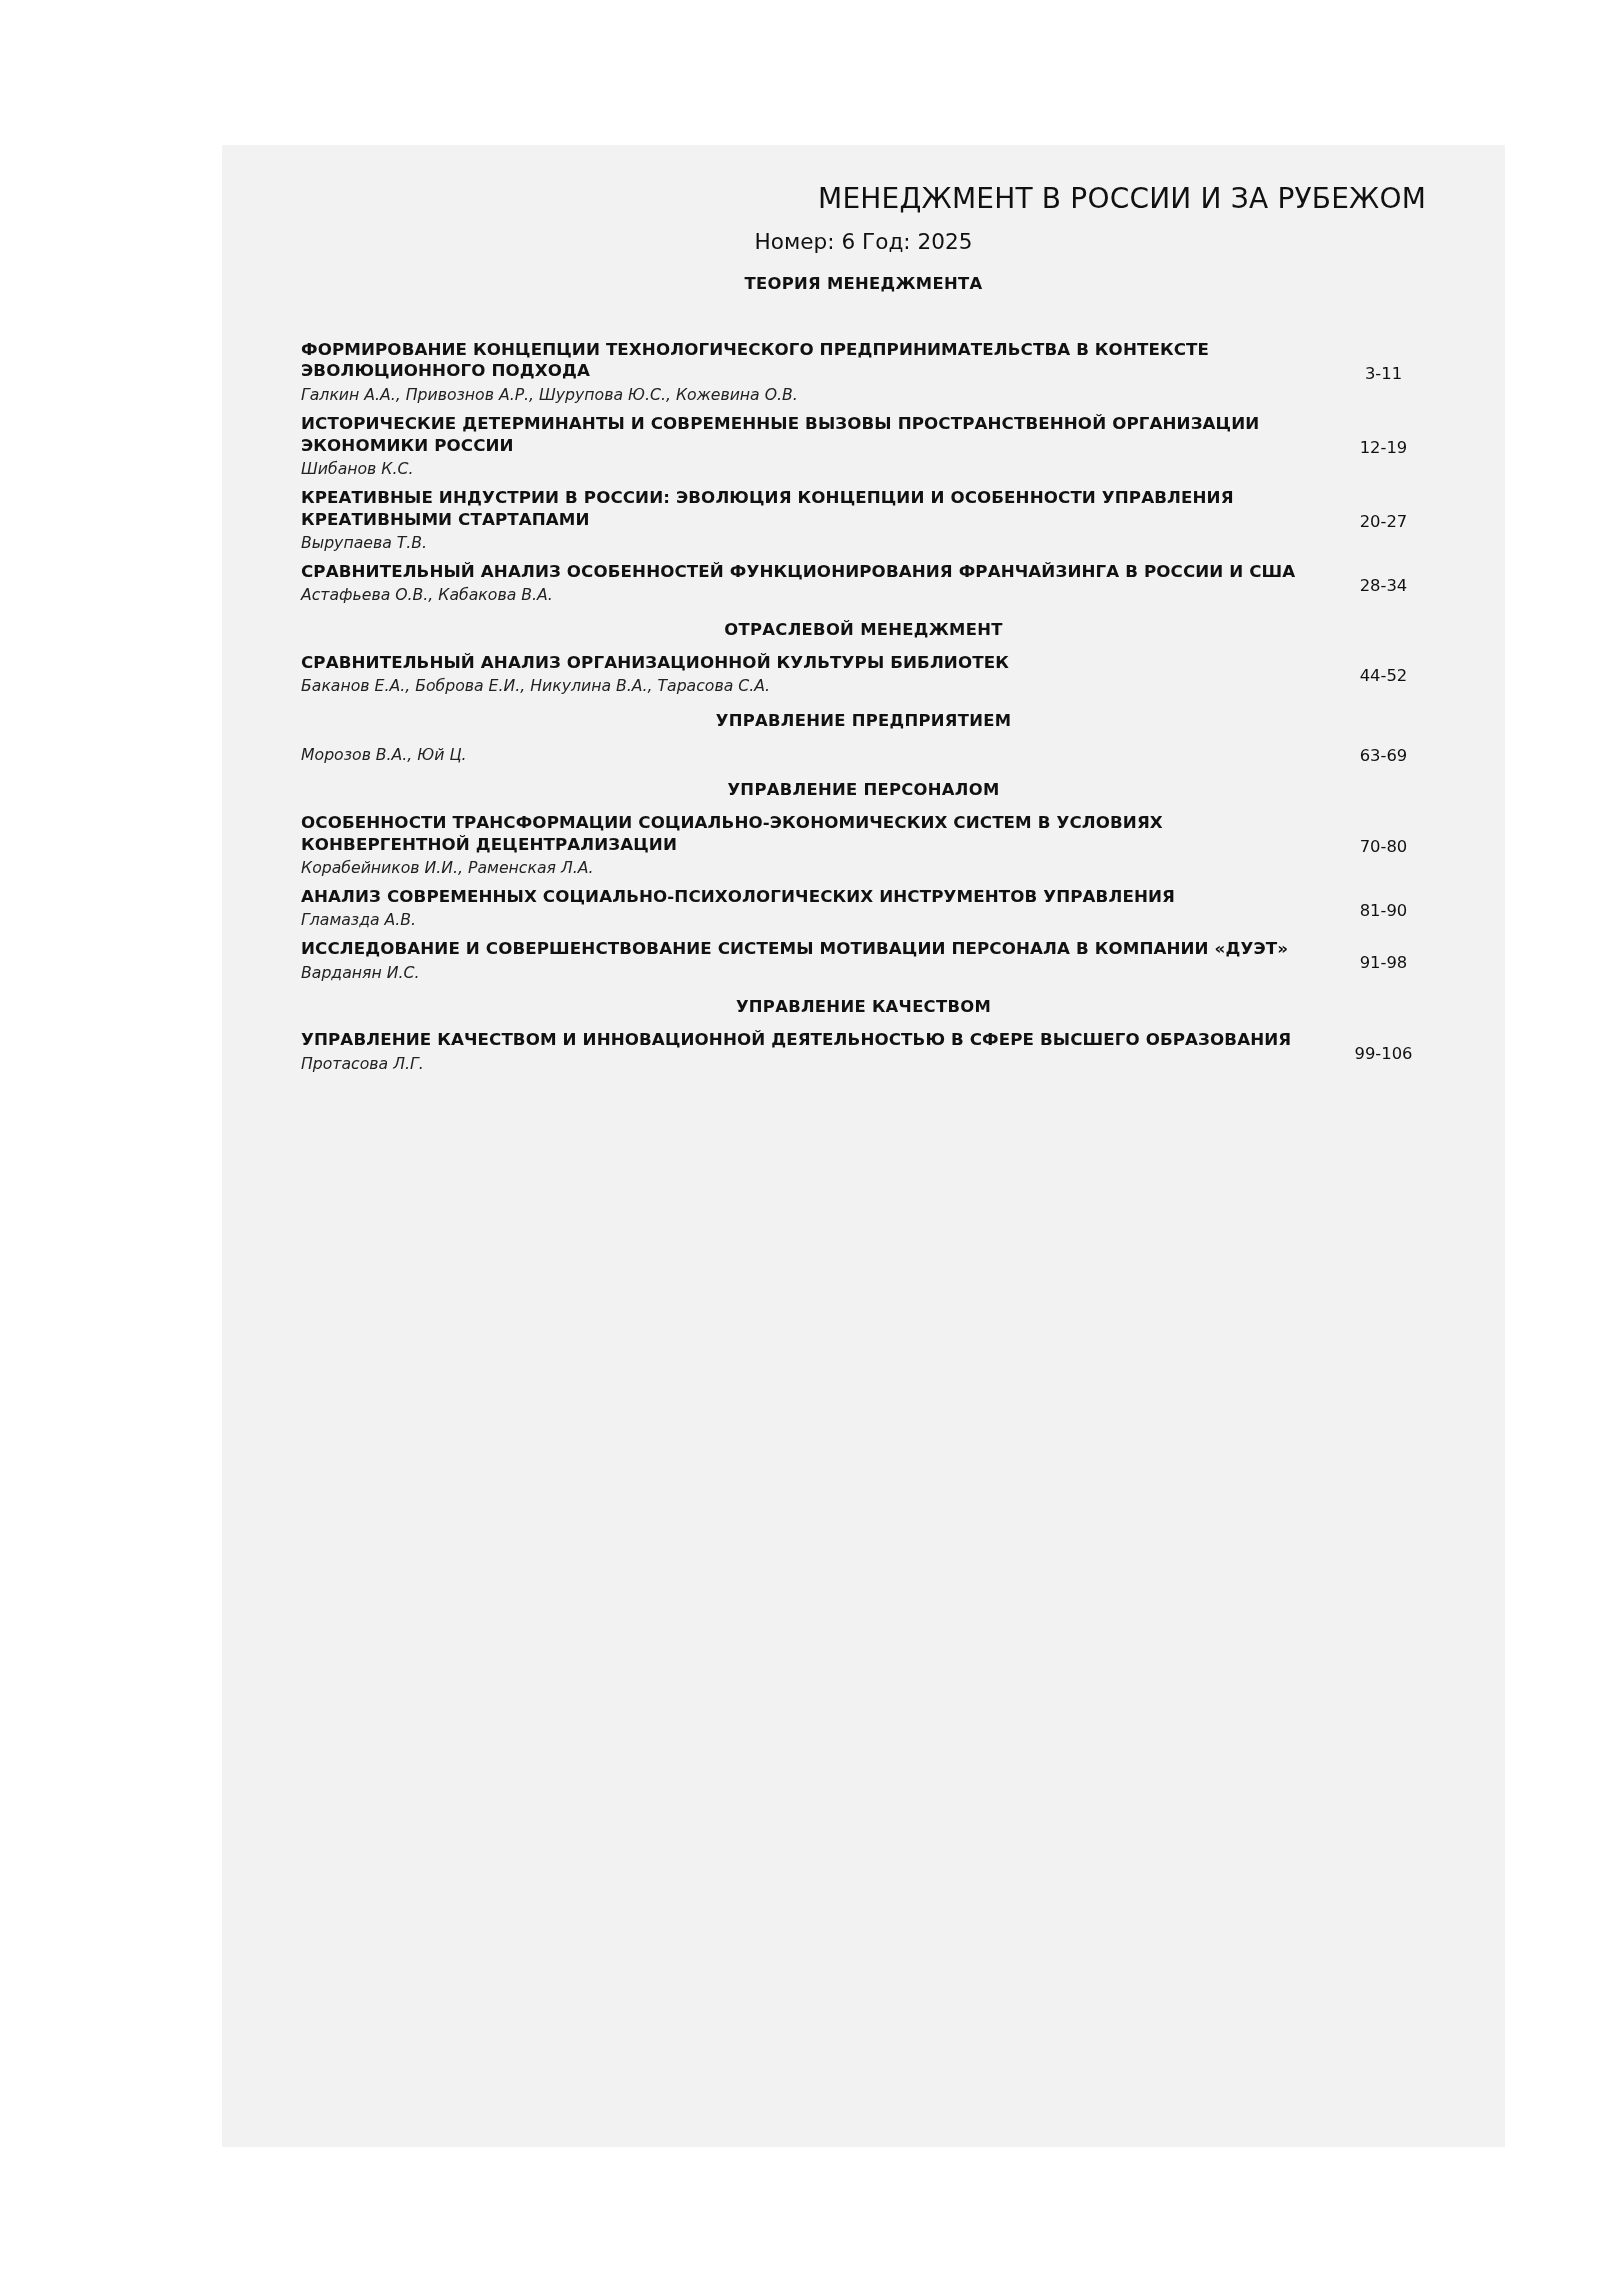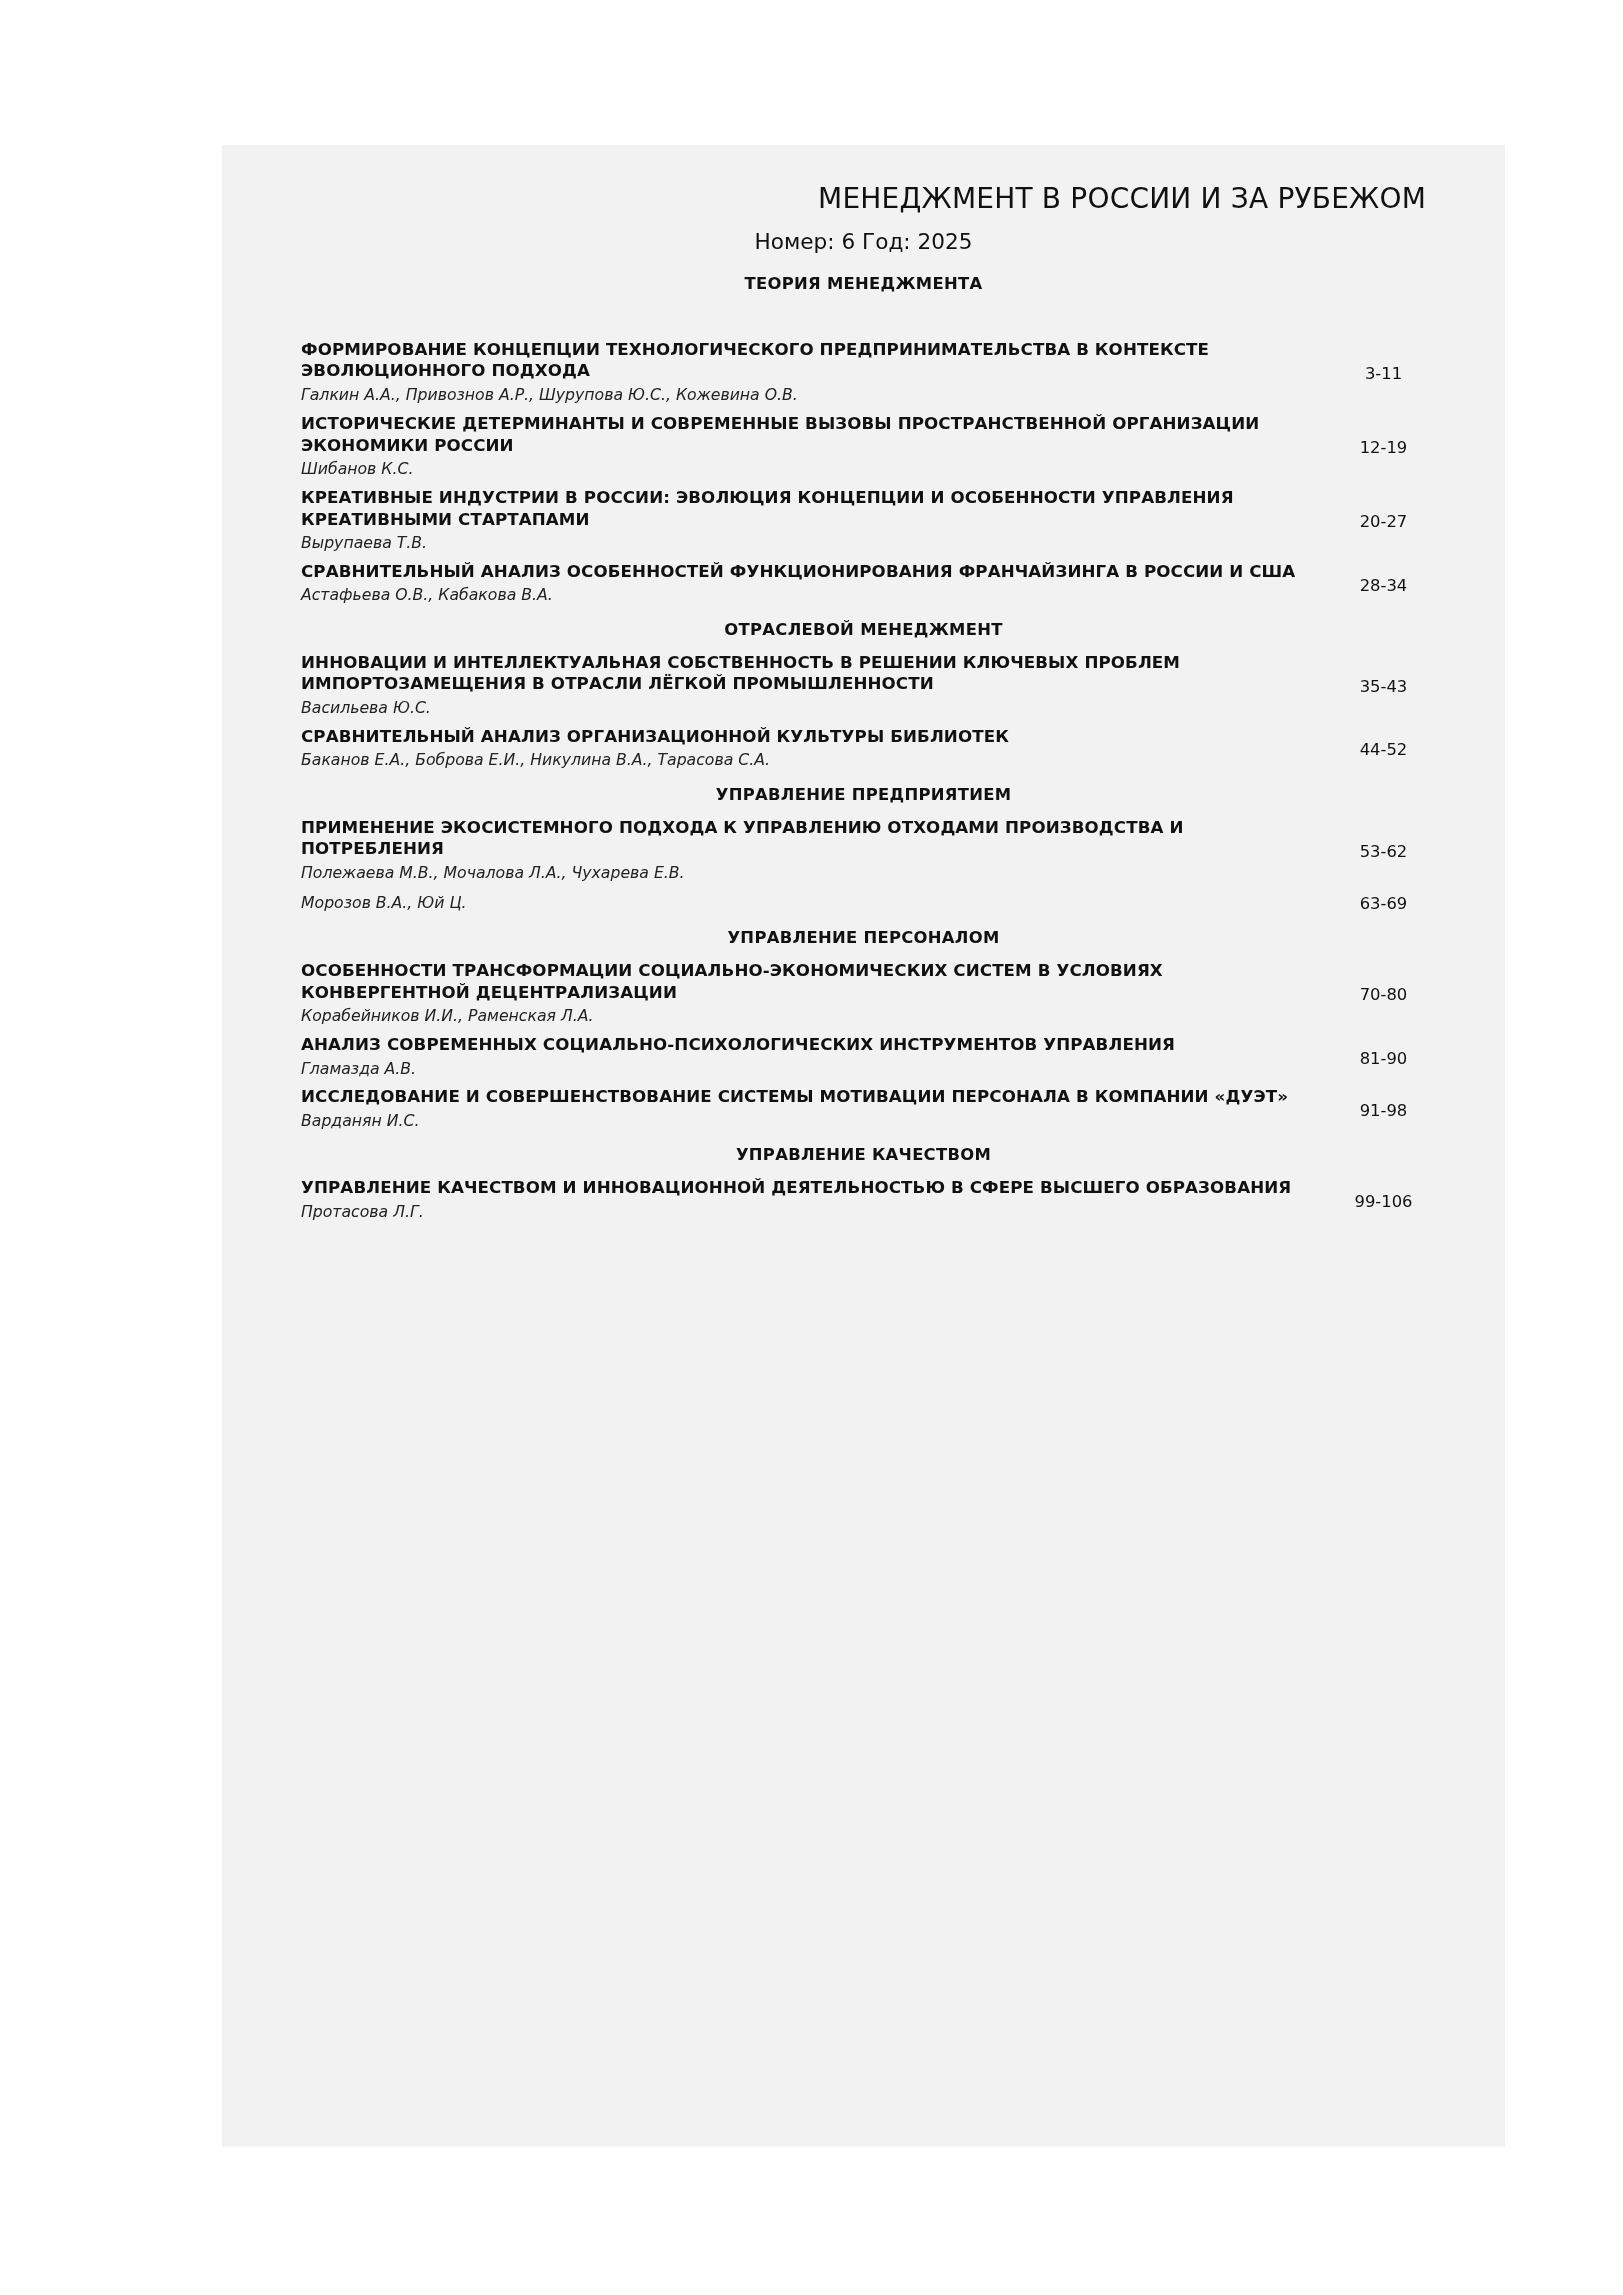--- a/index.html
+++ b/index.html
@@ -138,45 +138,31 @@
           <div class="entry-authors">Астафьева О.В., Кабакова В.А.</div>
         </div>
         <div class="entry-pages">28-34</div>
       </div>
     </div>
 
     <div class="section-block">
       <div class="section-head">ОТРАСЛЕВОЙ МЕНЕДЖМЕНТ</div>
       <div class="entry">
         <div class="entry-main">
-          <div class="entry-title">ИННОВАЦИИ И ИНТЕЛЛЕКТУАЛЬНАЯ СОБСТВЕННОСТЬ В РЕШЕНИИ КЛЮЧЕВЫХ ПРОБЛЕМ ИМПОРТОЗАМЕЩЕНИЯ В ОТРАСЛИ ЛЁГКОЙ ПРОМЫШЛЕННОСТИ</div>
-          <div class="entry-authors">Васильева Ю.С.</div>
-        </div>
-        <div class="entry-pages">35-43</div>
-      </div>
-      <div class="entry">
-        <div class="entry-main">
           <div class="entry-title">СРАВНИТЕЛЬНЫЙ АНАЛИЗ ОРГАНИЗАЦИОННОЙ КУЛЬТУРЫ БИБЛИОТЕК</div>
           <div class="entry-authors">Баканов Е.А., Боброва Е.И., Никулина В.А., Тарасова С.А.</div>
         </div>
         <div class="entry-pages">44-52</div>
       </div>
     </div>
 
     <div class="section-block">
       <div class="section-head">УПРАВЛЕНИЕ ПРЕДПРИЯТИЕМ</div>
       <div class="entry">
         <div class="entry-main">
-          <div class="entry-title">ПРИМЕНЕНИЕ ЭКОСИСТЕМНОГО ПОДХОДА К УПРАВЛЕНИЮ ОТХОДАМИ ПРОИЗВОДСТВА И ПОТРЕБЛЕНИЯ</div>
-          <div class="entry-authors">Полежаева М.В., Мочалова Л.А., Чухарева Е.В.</div>
-        </div>
-        <div class="entry-pages">53-62</div>
-      </div>
-      <div class="entry">
-        <div class="entry-main">
           <div class="entry-authors">Морозов В.А., Юй Ц.</div>
         </div>
         <div class="entry-pages">63-69</div>
       </div>
     </div>
 
     <div class="section-block">
       <div class="section-head">УПРАВЛЕНИЕ ПЕРСОНАЛОМ</div>
       <div class="entry">
         <div class="entry-main">

